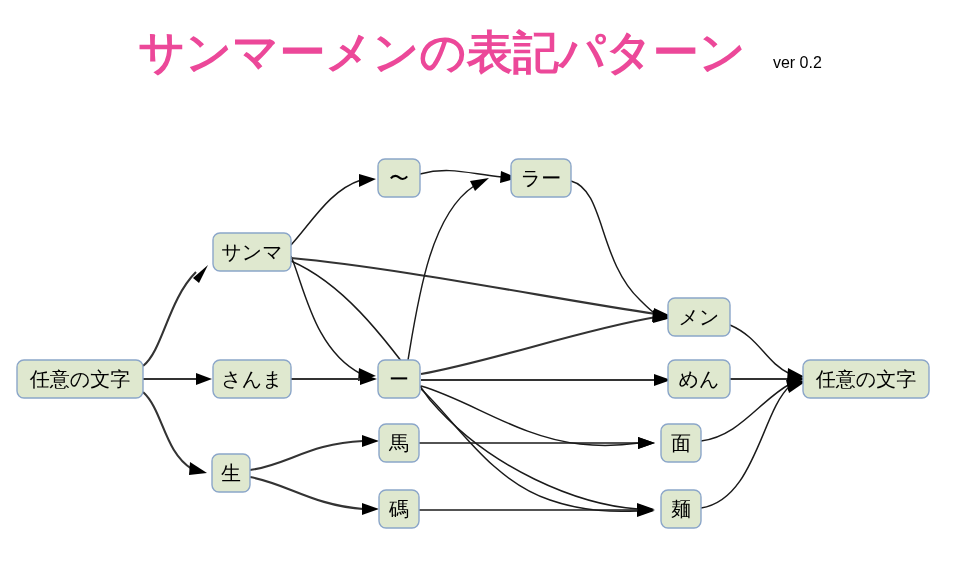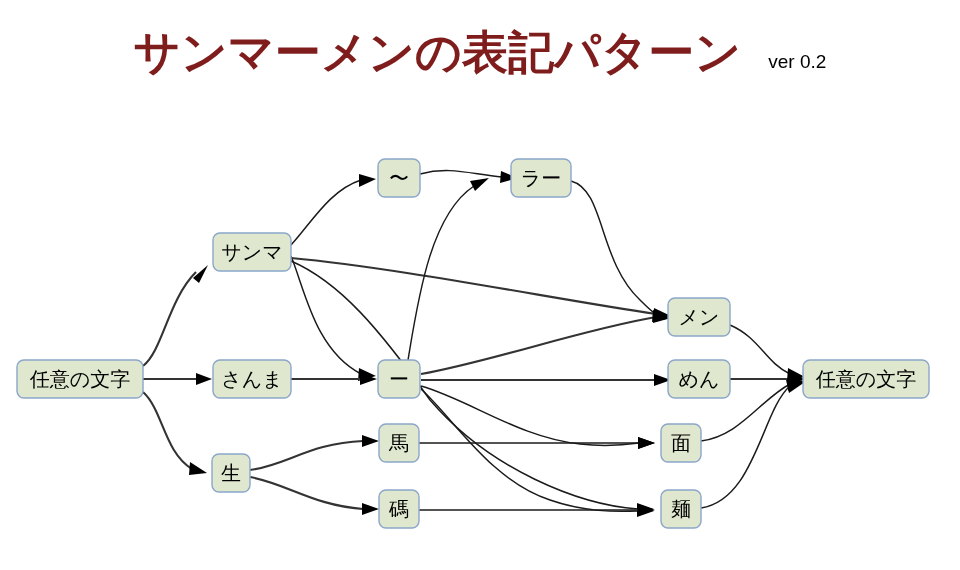--- a/index.html
+++ b/index.html
@@ -20,28 +20,28 @@
     left: 0;
     top: 22px;
     width: 960px;
     text-align: center;
     white-space: nowrap;
   }
   #doc-title {
     font-family: "DejaVu Sans", "Liberation Sans", sans-serif;
     font-size: 46px;
     font-weight: bold;
-    color: #7f1d1d;
+    color: #ec4899;
     letter-spacing: 0px;
     vertical-align: baseline;
     text-align: center;
   }
   #doc-version {
     font-family: "Liberation Sans", "DejaVu Sans", sans-serif;
-    font-size: 19px;
+    font-size: 16px;
     font-weight: normal;
     color: #000000;
     margin-left: 27px;
     vertical-align: baseline;
   }
   #graph-svg {
     position: absolute;
     left: 0;
     top: 0;
     width: 960px;

